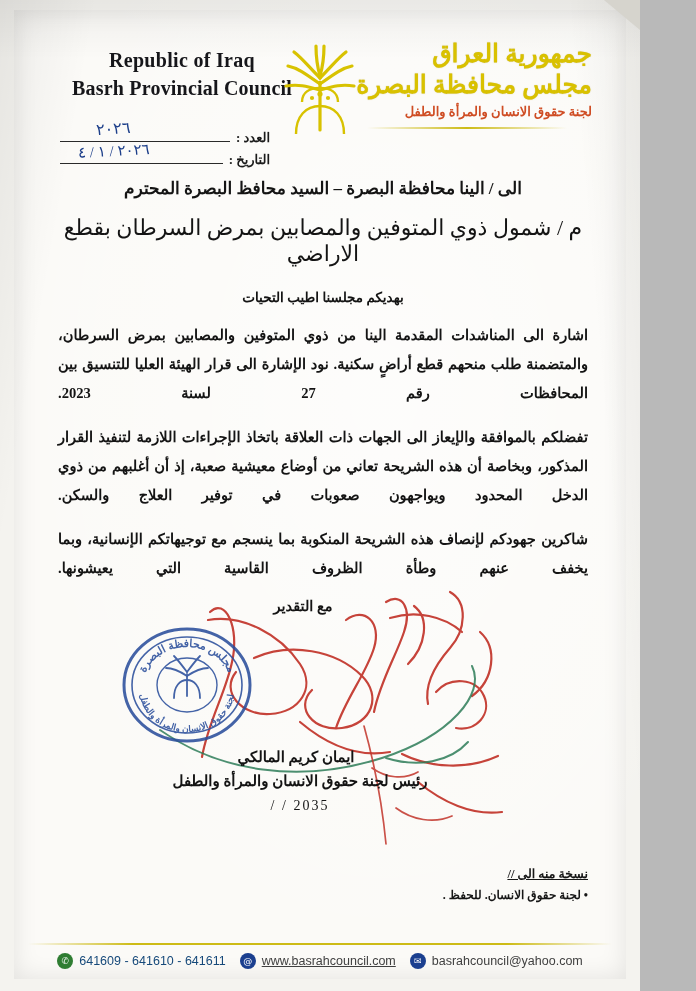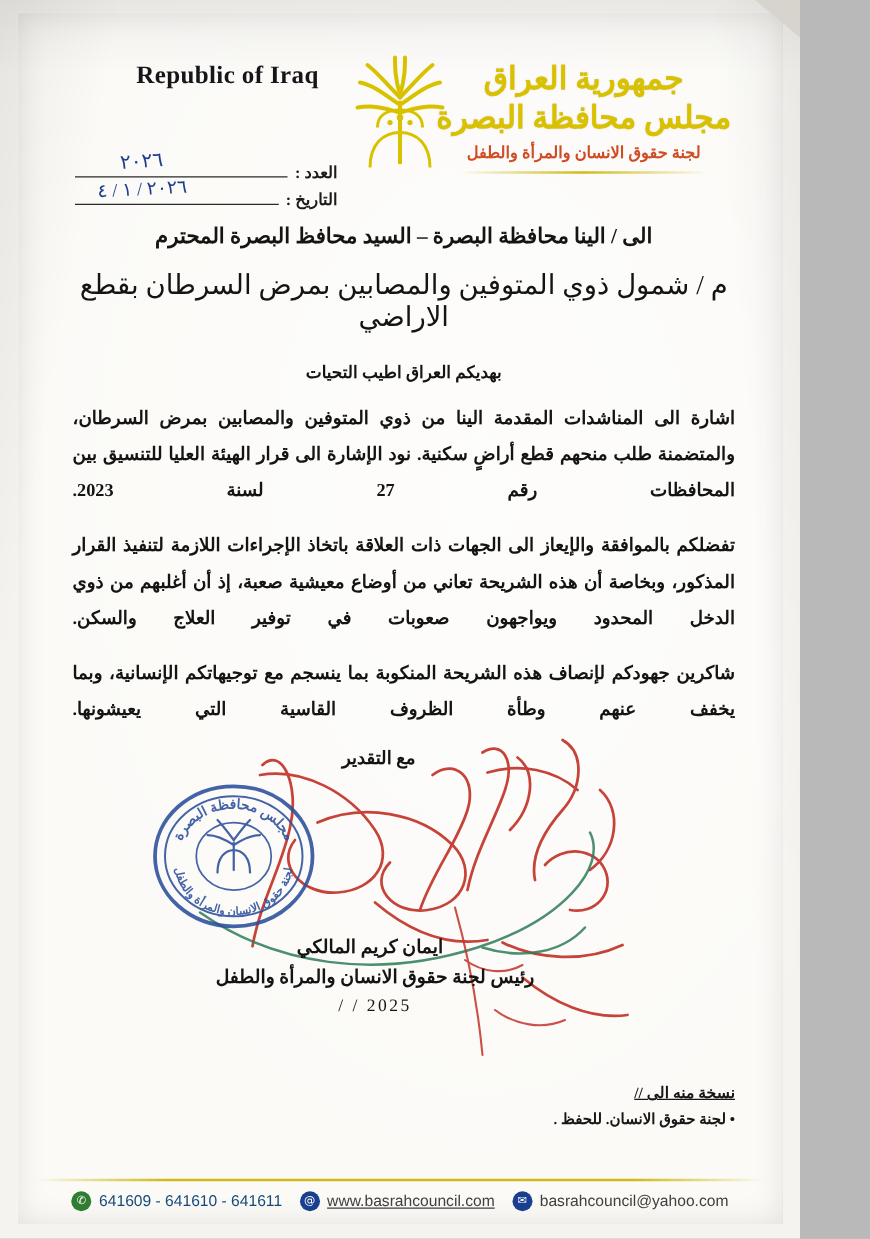--- a/index.html
+++ b/index.html
@@ -64,23 +64,23 @@
     font-family: "Liberation Serif", serif;
     font-weight: bold;
     font-size: 20px;
     letter-spacing: 0.2px;
     line-height: 1.3;
     margin-top: 2px;
   }
 
   .hdr-right {
     position: absolute;
-    right: 48px; top: 16px;
+    right: 48px; top: 6px;
     width: 250px;
-    text-align: center;
+    text-align: right;
     direction: rtl;
     color: #d9c50f;
   }
   .hdr-right .a1 {
     font-size: 25px;
     font-weight: bold;
     color: #d9c100;
     line-height: 1.15;
     text-shadow: 0 0 1px rgba(160,140,0,0.5);
   }
@@ -333,20 +333,21 @@
 
 <div class="page">
   <div class="sheet"></div>
   <div class="paper-shade"></div>
   <div class="corner-fold"></div>
 
   <div class="header">
 
     <div class="hdr-left">
       <div class="l1">Republic of Iraq</div>
+      <div class="l2">Basrh Provincial Council</div>
     </div>
 
     <div class="emblem">
       <svg viewBox="0 0 96 104" width="96" height="104" aria-hidden="true">
         <g stroke="#d8c200" fill="none" stroke-width="3.2" stroke-linecap="round">
           <path d="M48 92 L48 44"></path>
           <path d="M48 46 C34 36 26 30 16 28"></path>
           <path d="M48 46 C62 36 70 30 80 28"></path>
           <path d="M48 40 C36 28 30 20 22 14"></path>
           <path d="M48 40 C60 28 66 20 74 14"></path>
@@ -384,21 +385,21 @@
       <span class="meta-label">التاريخ :</span>
       <span class="meta-line"></span>
     </div>
   </div>
   <div class="meta-hand hand-num">٢٠٢٦</div>
   <div class="meta-hand hand-date">٢٠٢٦ / ١ / ٤</div>
 
   <div class="body-wrap">
     <div class="to-line">الى / الينا محافظة البصرة – السيد محافظ البصرة المحترم</div>
     <div class="subject">م / شمول ذوي المتوفين والمصابين بمرض السرطان بقطع الاراضي</div>
-    <div class="salutation">بهديكم العراق اطيب التحيات</div>
+    <div class="salutation">بهديكم مجلسنا اطيب التحيات</div>
     <p class="para">اشارة الى المناشدات المقدمة الينا من ذوي المتوفين والمصابين بمرض السرطان، والمتضمنة طلب منحهم قطع أراضٍ سكنية. نود الإشارة الى قرار الهيئة العليا للتنسيق بين المحافظات رقم 27 لسنة 2023.</p>
     <p class="para">تفضلكم بالموافقة والإيعاز الى الجهات ذات العلاقة باتخاذ الإجراءات اللازمة لتنفيذ القرار المذكور، وبخاصة أن هذه الشريحة تعاني من أوضاع معيشية صعبة، إذ أن أغلبهم من ذوي الدخل المحدود ويواجهون صعوبات في توفير العلاج والسكن.</p>
     <p class="para">شاكرين جهودكم لإنصاف هذه الشريحة المنكوبة بما ينسجم مع توجيهاتكم الإنسانية، وبما يخفف عنهم وطأة الظروف القاسية التي يعيشونها.</p>
     <div class="closing">مع التقدير</div>
   </div>
 
   <div class="sig-area">
 
     <svg class="scribble" viewBox="0 0 480 300">
       <g fill="none" stroke="#c2342a" stroke-width="2.2" stroke-linecap="round" stroke-linejoin="round" opacity="0.92">
@@ -448,21 +449,21 @@
       <text font-size="11" font-weight="bold" fill="#2b4f9c" font-family="'Liberation Sans', sans-serif">
         <textPath href="#stampTop" startOffset="50%" text-anchor="middle">مجلس محافظة البصرة</textPath>
       </text>
       <text font-size="9" font-weight="bold" fill="#2b4f9c" font-family="'Liberation Sans', sans-serif">
         <textPath href="#stampBottom" startOffset="50%" text-anchor="middle">لجنة حقوق الانسان والمرأة والطفل</textPath>
       </text>
     </svg>
 
     <div class="sig-name">ايمان كريم المالكي</div>
     <div class="sig-title">رئيس لجنة حقوق الانسان والمرأة والطفل</div>
-    <div class="sig-date">2025   /   /</div>
+    <div class="sig-date">2035   /   /</div>
   </div>
 
   <div class="copies">
     <div class="hdr">نسخة منه الى //</div>
     <div class="item">لجنة حقوق الانسان. للحفظ .</div>
   </div>
 
   <div class="footer">
     <div class="footer-rule"></div>
     <div class="footer-row">

